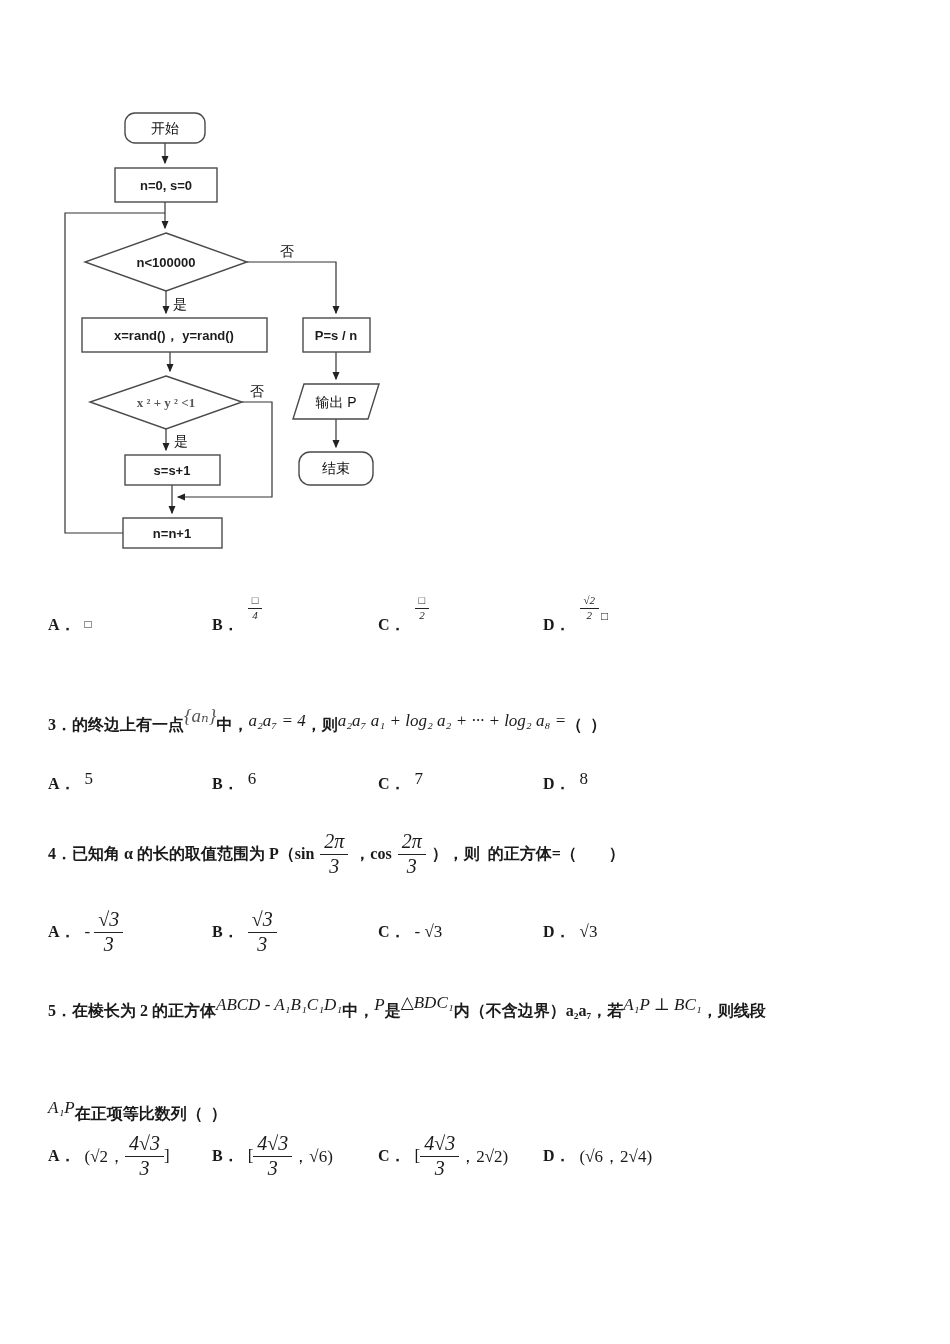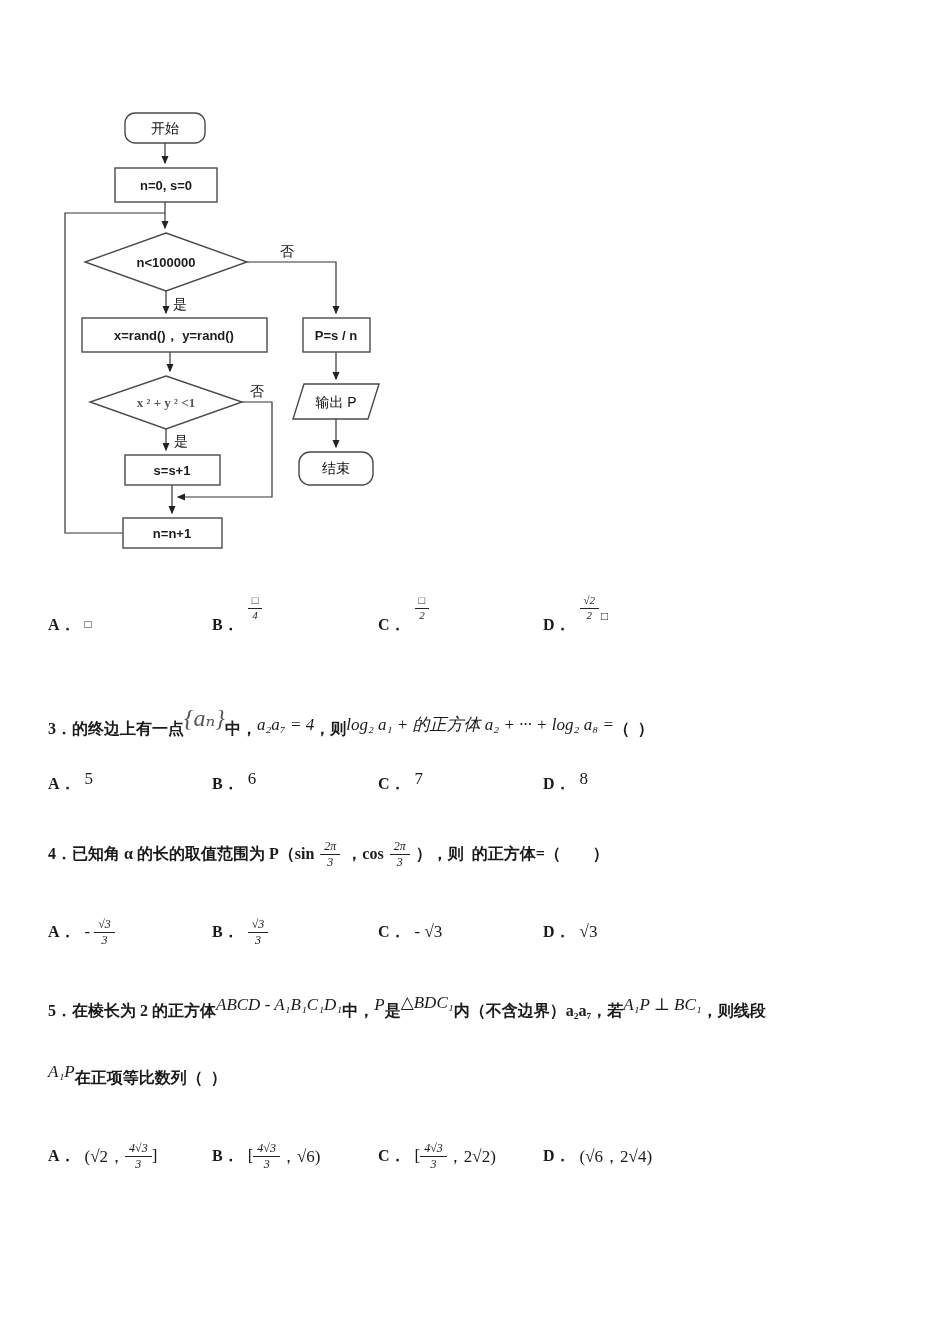--- a/index.html
+++ b/index.html
@@ -14,34 +14,34 @@
   .ft{font-family:"Liberation Sans","DejaVu Sans",sans-serif;font-weight:700;font-size:13px;fill:#1c1c1c}
   .ftc{font-family:"Liberation Sans","DejaVu Sans",sans-serif;font-weight:400;font-size:14px;fill:#111}
   .ftg{font-family:"Liberation Serif","DejaVu Serif",serif;font-weight:700;font-size:13px;fill:#555}
 
   
   .qline{position:absolute;left:48px;display:flex;align-items:baseline;font-size:16px}
   .qline span{white-space:pre}
   .cjk-b{font-weight:700;font-size:16px;font-family:"Liberation Serif","DejaVu Serif","DejaVu Sans",serif}
   .math{font-family:"Liberation Serif","DejaVu Serif","DejaVu Sans",serif;font-style:italic;font-size:17px}
   .mathup{font-family:"Liberation Serif","DejaVu Serif","DejaVu Sans",serif;font-style:normal;font-size:17px}
-  .seq{font-size:24px;color:#555;font-style:italic}
+  .seq{font-size:19px;color:#555;font-style:italic}
   .raise4{position:relative;top:-4px}
   .raise6{position:relative;top:-6px}
   .raise8{position:relative;top:-8px}
 
   
   .optline{position:absolute;left:0;width:950px}
   .opt{position:absolute;top:0;height:100%;display:flex;white-space:pre}
   .opt.bottom{align-items:flex-end}
   .opt.center{align-items:center}
   .olabel{font-weight:700;font-size:16px;margin-right:9px;font-family:"Liberation Serif","DejaVu Serif","DejaVu Sans",serif}
 
   .frac{display:inline-flex;flex-direction:column;text-align:center;line-height:1.08;
-        font-family:"Liberation Serif","DejaVu Serif","DejaVu Sans",serif;font-style:italic;font-size:12px}
+        font-family:"Liberation Serif","DejaVu Serif","DejaVu Sans",serif;font-style:italic;font-size:20px}
   .frac .num{border-bottom:1px solid #222;padding:0 4px 1px}
   .frac .den{padding-top:1px}
   .frac.small{font-size:11px}
   .box{font-size:12px;font-style:normal}
 </style>
 </head>
 <body>
 
 <div class="page">
 
@@ -120,21 +120,21 @@
     </div>
   </div>
 
   <div class="qline" style="top:712px">
     <span class="cjk-b">3．</span>
     <span class="cjk-b">的终边上有一点</span>
     <span class="seq raise8">{aₙ}</span>
     <span class="cjk-b">中，</span>
     <span class="math raise4">a₂a₇ = 4</span>
     <span class="cjk-b">，则</span>
-    <span class="math raise4">log₂ a₁ + 的正方体 a₂ + ··· + log₂ a₈ =</span>
+    <span class="math raise4">a₂a₇ a₁ + log₂ a₂ + ··· + log₂ a₈ =</span>
     <span class="cjk-b">（  ）</span>
   </div>
 
   <div class="optline" style="top:763px;height:32px">
     <div class="opt bottom" style="left:48px">
       <span class="olabel">A．</span>
       <span class="mathup raise6">5</span>
     </div>
     <div class="opt bottom" style="left:212px">
       <span class="olabel">B．</span>
@@ -197,21 +197,21 @@
     <span class="math raise6">ABCD - A₁B₁C₁D₁</span>
     <span class="cjk-b">中，</span>
     <span class="math raise6">P</span>
     <span class="cjk-b">是</span>
     <span class="math raise8">△BDC₁</span>
     <span class="cjk-b">内（不含边界）a₂a₇，若</span>
     <span class="math raise6">A₁P ⊥ BC₁</span>
     <span class="cjk-b">，则线段</span>
   </div>
 
-  <div class="qline" style="top:1068px">
+  <div class="qline" style="top:1104px">
     <span class="math raise6">A₁P</span>
     <span class="cjk-b">在正项等比数列（  ）</span>
   </div>
 
   <div class="optline" style="top:1128px;height:56px">
     <div class="opt center" style="left:48px">
       <span class="olabel">A．</span>
       <span class="mathup">(√2，</span>
       <span class="frac">
         <span class="num">4√3</span>

